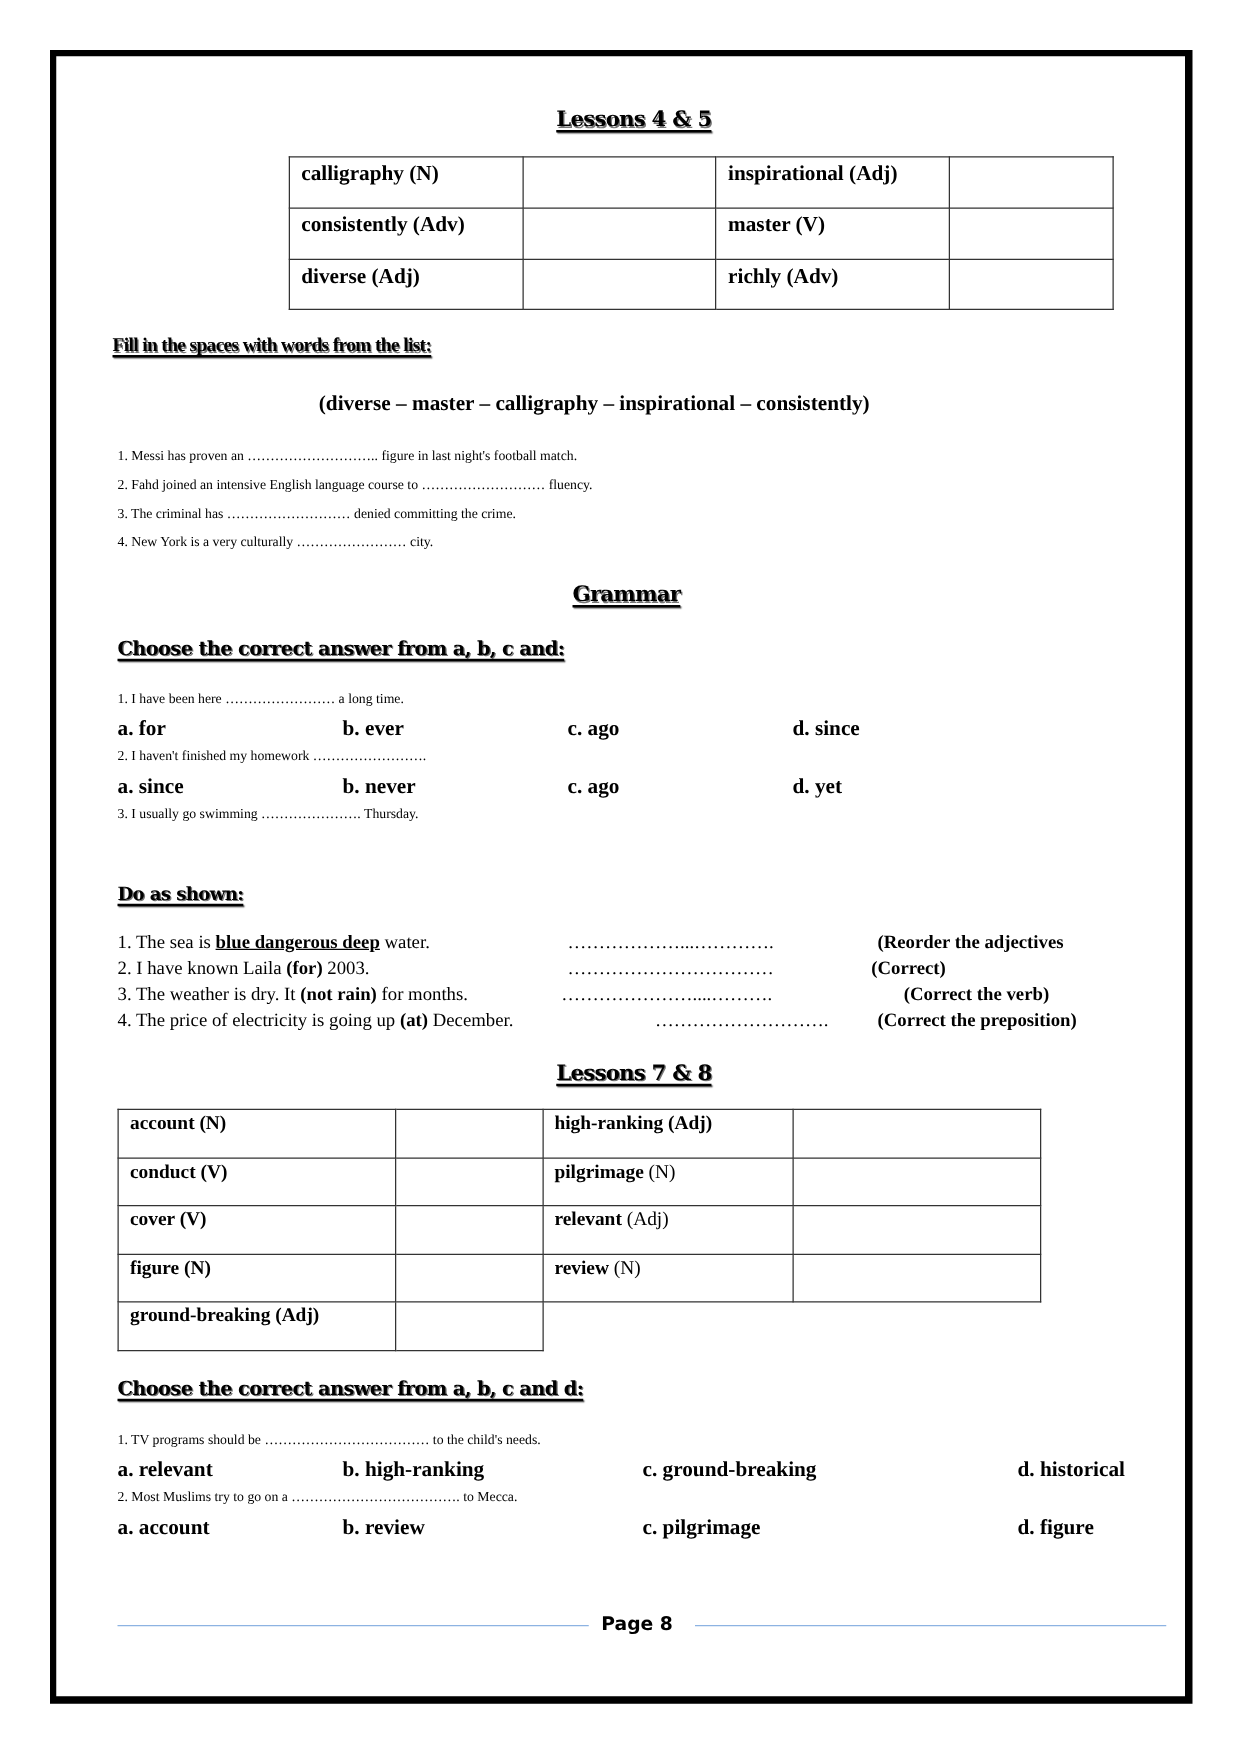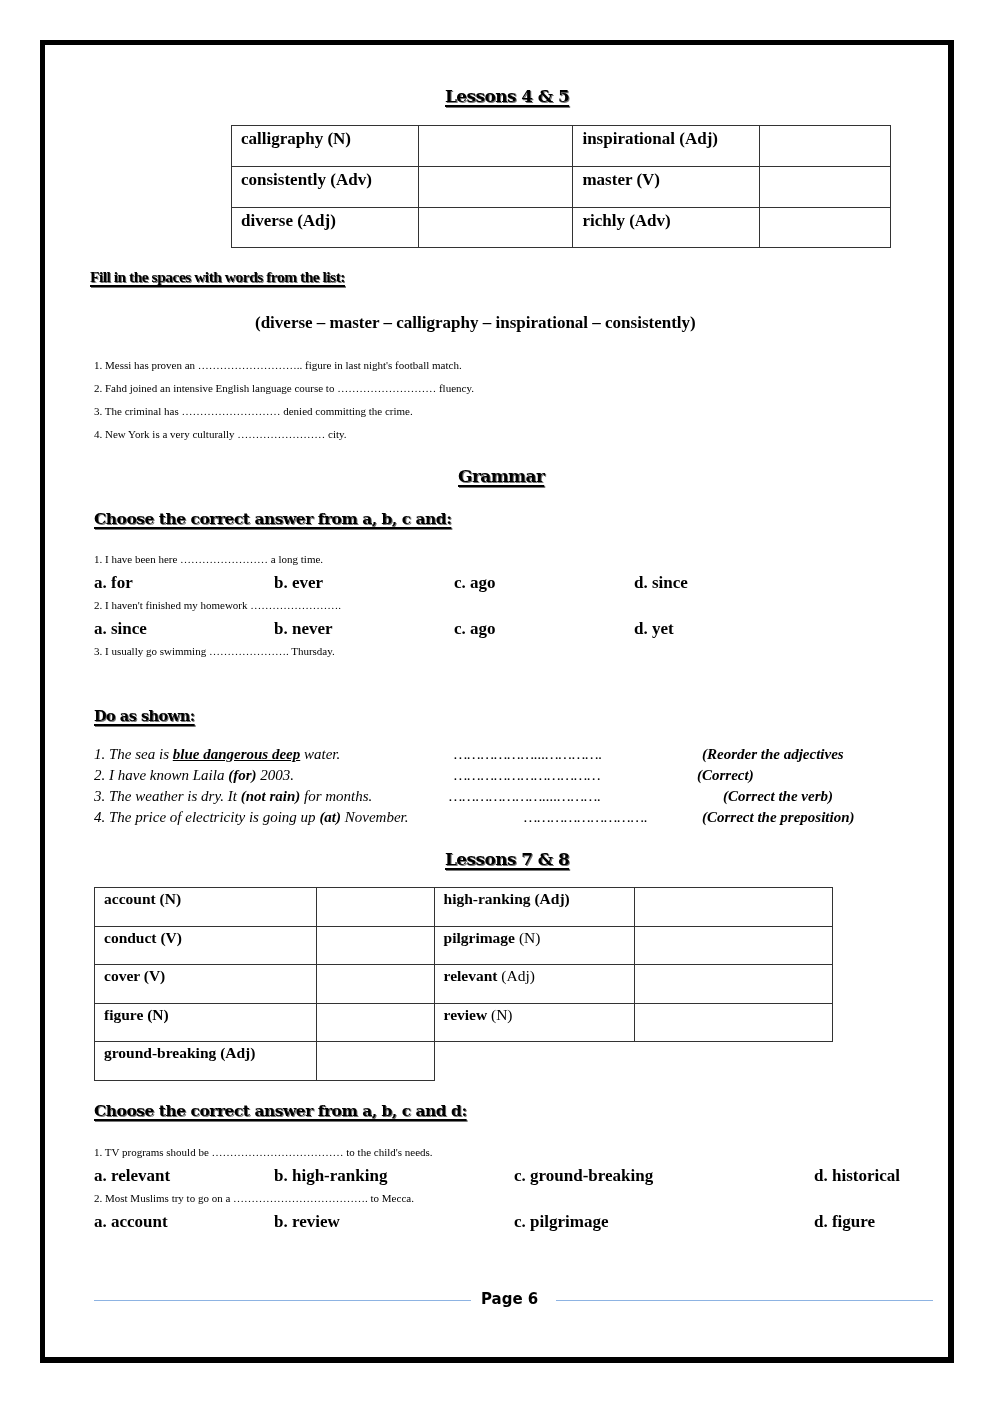--- a/index.html
+++ b/index.html
@@ -89,38 +89,38 @@
     <span class="abs opt" style="left:0;">a. since</span>
     <span class="abs opt" style="left:180px;">b. never</span>
     <span class="abs opt" style="left:360px;">c. ago</span>
     <span class="abs opt" style="left:540px;">d. yet</span>
   </div>
   <div class="line">3. I usually go swimming …………………. Thursday.</div>
 </div>
 
 <div class="abs sub" style="left:94px; top:707px; font-size:14.5px;">Do as shown:</div>
 
-<div class="abs" style="left:94px; top:744px; width:820px;font-style:italic;">
+<div class="abs" style="left:94px; top:744px; width:820px;">
   <div style="position:relative; height:21px;">
     <span class="abs small" style="left:0;"><span>1. The sea is </span><b style="text-decoration:underline;">blue dangerous deep</b><span> water.</span></span>
     <span class="abs small" style="left:360px;">………………...………….</span>
     <b class="abs small" style="left:608px;">(Reorder the adjectives</b>
   </div>
   <div style="position:relative; height:21px;">
     <span class="abs small" style="left:0;"><span>2.  I have known Laila </span><b>(for)</b><span> 2003.</span></span>
     <span class="abs small" style="left:360px;">……………………………</span>
     <b class="abs small" style="left:603px;">(Correct)</b>
   </div>
   <div style="position:relative; height:21px;">
     <span class="abs small" style="left:0;"><span>3. The weather is dry. It </span><b>(not rain)</b><span> for months.</span></span>
     <span class="abs small" style="left:355px;">…………………....……….</span>
     <b class="abs small" style="left:600px;margin-left:29px;">(Correct the verb)</b>
   </div>
   <div style="position:relative; height:21px;">
-    <span class="abs small" style="left:0;"><span>4. The price of electricity is going up </span><b>(at)</b><span> November.</span></span>
+    <span class="abs small" style="left:0;"><span>4. The price of electricity is going up </span><b>(at)</b><span> December.</span></span>
     <span class="abs small" style="left:430px;">……………………….</span>
     <b class="abs small" style="left:608px;">(Correct the preposition)</b>
   </div>
 </div>
 
 <div class="abs heading" style="left:445px; top:849px;">Lessons 7 &amp; 8</div>
 
 <table class="vocab vocab2" style="left:94px; top:887px; width:739px;">
   <colgroup>
       <col style="width:222px">
@@ -175,14 +175,14 @@
   <div class="line">2. Most Muslims try to go on a ………………………………. to Mecca.</div>
   <div style="position:relative; height:23px;">
     <span class="abs opt" style="left:0;">a. account</span>
     <span class="abs opt" style="left:180px;">b. review</span>
     <span class="abs opt" style="left:420px;">c. pilgrimage</span>
     <span class="abs opt" style="left:720px;">d. figure</span>
   </div>
 </div>
 
 <div class="footer-line" style="left:94px; width:377px;"></div>
-<div class="footer-text">Page 6</div>
+<div class="footer-text">Page 8</div>
 <div class="footer-line" style="left:556px; width:377px;"></div>
 
 </body></html>

